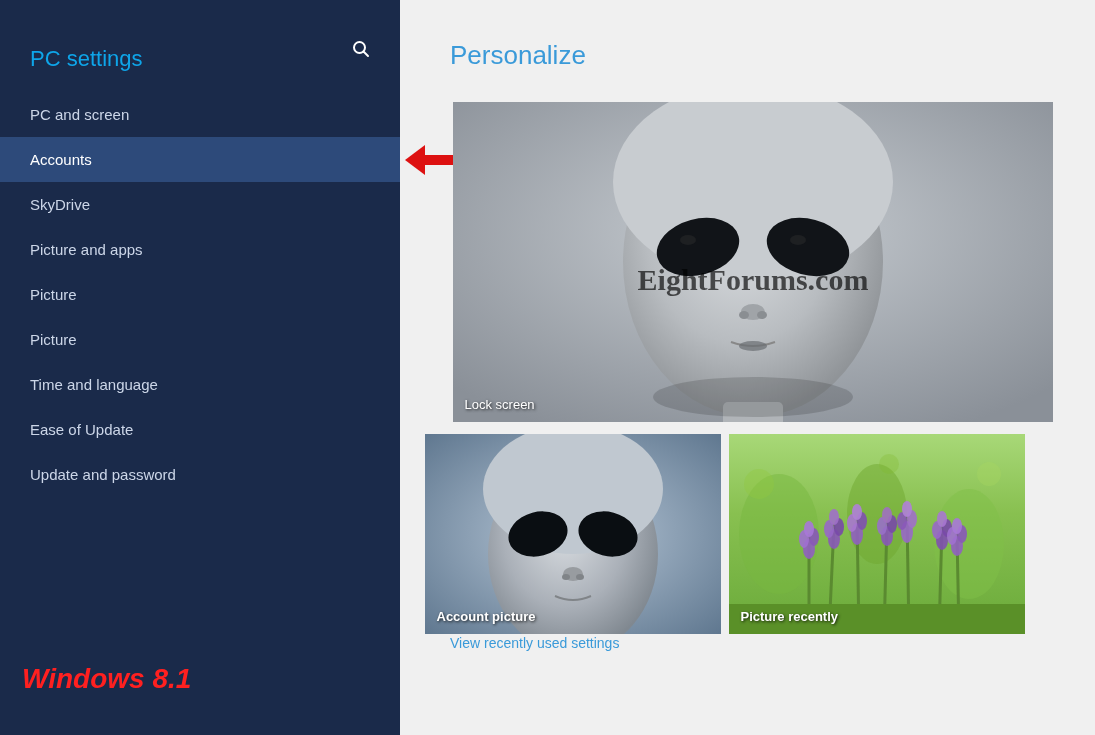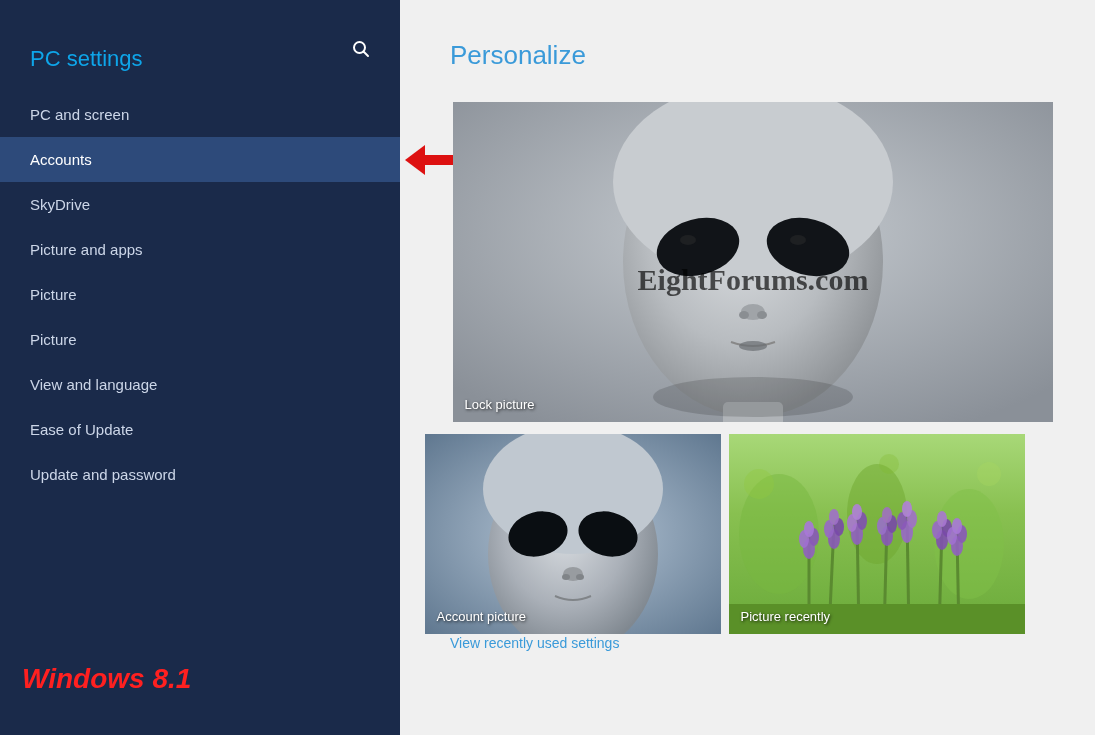--- a/index.html
+++ b/index.html
@@ -112,20 +112,21 @@
       color: white;
       font-size: 13px;
       text-shadow: 1px 1px 3px rgba(0,0,0,0.8);
       z-index: 6;
     }
 
     .sub-images-row {
       display: flex;
       gap: 8px;
       width: 656px;
+      font-weight: bold;
     }
 
     .sub-image-container {
       position: relative;
       width: 296px;
       height: 200px;
       overflow: hidden;
     }
 
     .view-recently {
@@ -176,21 +177,21 @@
     <div class="nav-item">
       <span>Picture and apps</span>
     </div>
     <div class="nav-item">
       <span>Picture</span>
     </div>
     <div class="nav-item">
       <span>Picture</span>
     </div>
     <div class="nav-item">
-      <span>View and language</span>
+      <span>Time and language</span>
     </div>
     <div class="nav-item">
       <span>Ease of Update</span>
     </div>
     <div class="nav-item">
       <span>Update and password</span>
     </div>
   </nav>
 
   <div class="windows-label">Windows 8.1</div>
@@ -235,21 +236,21 @@
 
         <path d="M 278 240 Q 300 248 322 240" stroke="#888" stroke-width="2" fill="none"></path>
         <ellipse cx="300" cy="244" rx="14" ry="5" fill="#6a6e72" opacity="0.7"></ellipse>
 
         <rect x="270" y="300" width="60" height="30" fill="#b0b4b8" rx="5"></rect>
 
         <ellipse cx="300" cy="295" rx="100" ry="20" fill="rgba(0,0,0,0.15)"></ellipse>
 
         <text x="300" y="188" text-anchor="middle" font-family="Georgia, serif" font-size="30" font-weight="bold" fill="rgba(0,0,0,0.65)">EightForums.com</text>
       </svg>
-      <span class="image-label">Lock picture</span>
+      <span class="image-label">Lock screen</span>
     </div>
 
     <div class="sub-images-row">
 
       <div class="sub-image-container">
         <svg width="296" height="200" viewBox="0 0 296 200" xmlns="http://www.w3.org/2000/svg">
           <defs>
             <radialGradient id="bgGrad2" cx="50%" cy="50%" r="70%">
               <stop offset="0%" stop-color="#b8c8d8"></stop>
               <stop offset="100%" stop-color="#607890"></stop>

